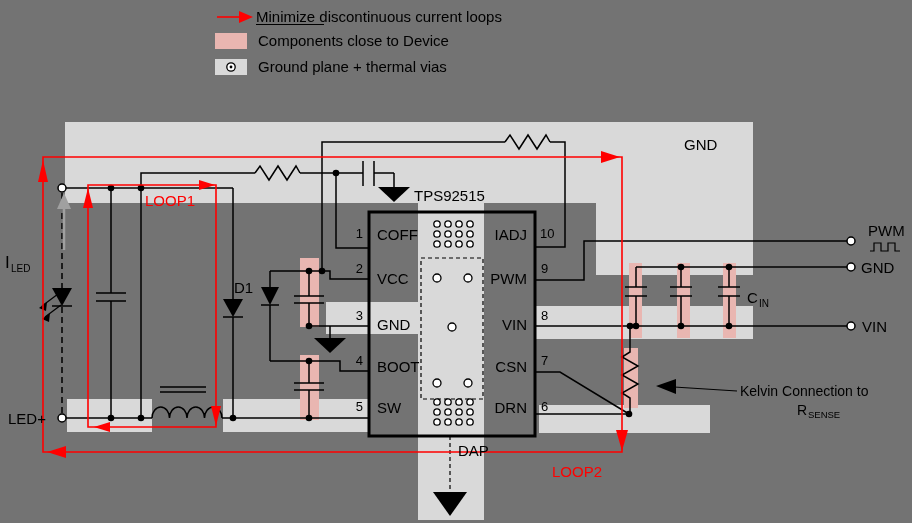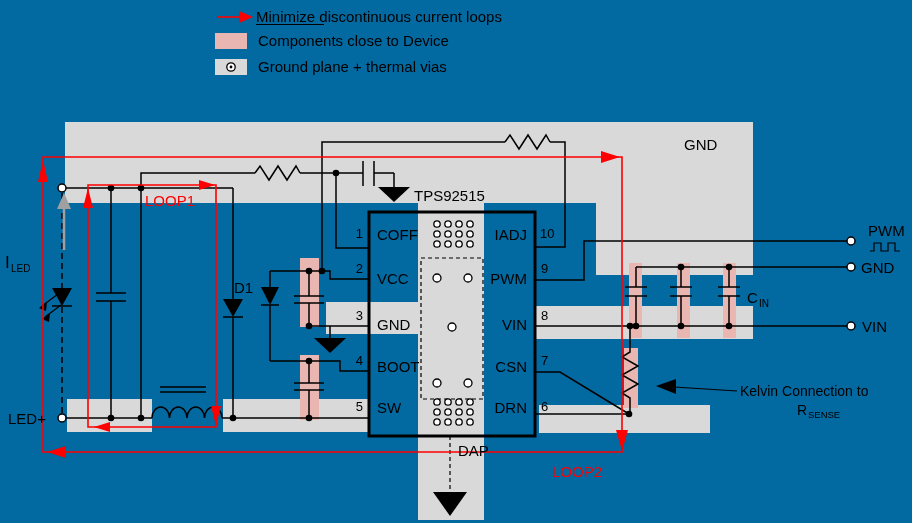--- a/index.html
+++ b/index.html
@@ -1,16 +1,16 @@
 <!DOCTYPE html>
 <html><head>
 <meta charset="utf-8">
 <style>
   html,body{margin:0;padding:0;background:#fff}
-  .stage{position:relative;width:912px;height:523px;background:#0369a1;overflow:hidden}
+  .stage{position:relative;width:912px;height:523px;background:#737373;overflow:hidden}
   svg{display:block}
   .t{font-family:"Liberation Sans","DejaVu Sans",sans-serif;font-size:15px;fill:#000}
   .t14{font-family:"Liberation Sans","DejaVu Sans",sans-serif;font-size:14px;fill:#000}
   .t13{font-family:"Liberation Sans","DejaVu Sans",sans-serif;font-size:13px;fill:#000}
   .t10{font-family:"Liberation Sans","DejaVu Sans",sans-serif;font-size:10px;fill:#000}
   .wire{stroke:#000;stroke-width:1.5;fill:none}
   .thin{stroke:#000;stroke-width:1.2;fill:none}
   .dash{stroke:#000;stroke-width:1.5;fill:none;stroke-dasharray:6 4}
   .dashf{stroke:#000;stroke-width:1.2;fill:none;stroke-dasharray:4 3}
   .blk{fill:#000;stroke:none}

